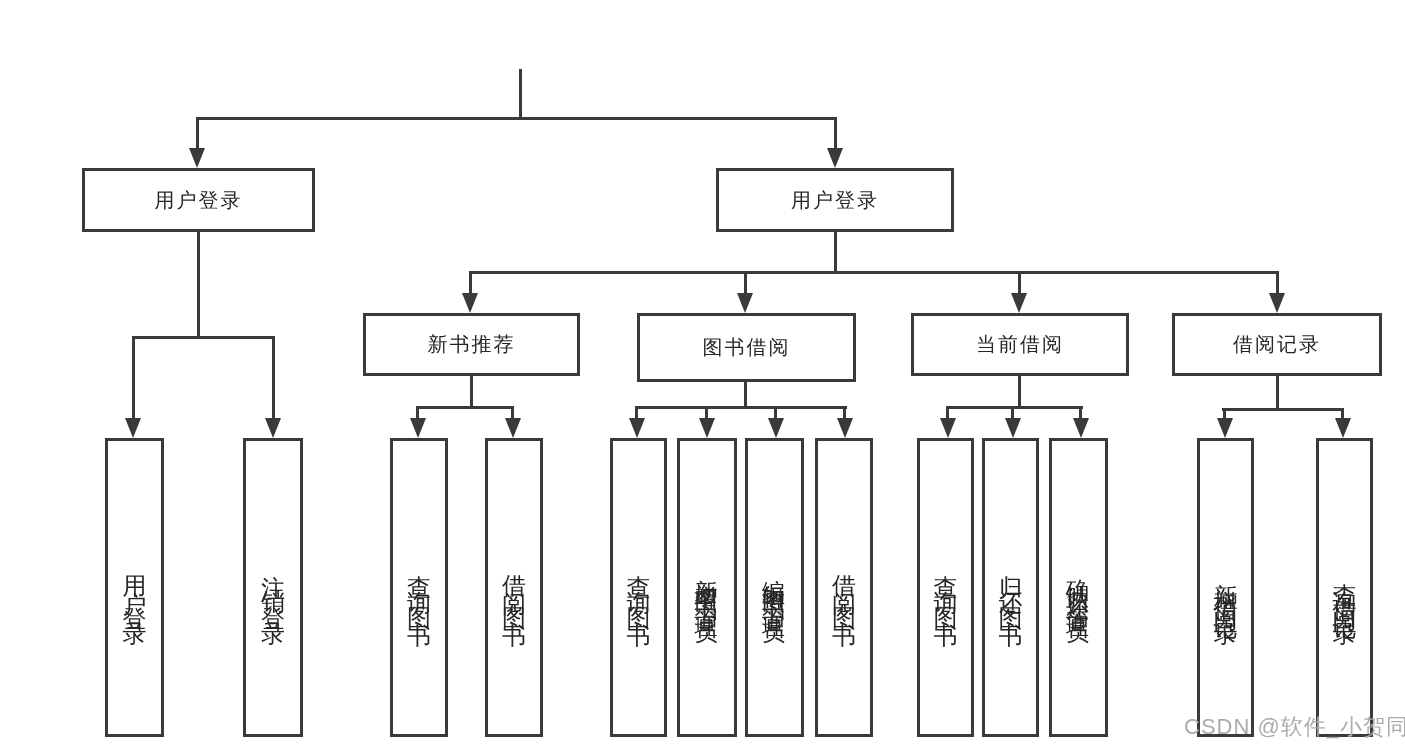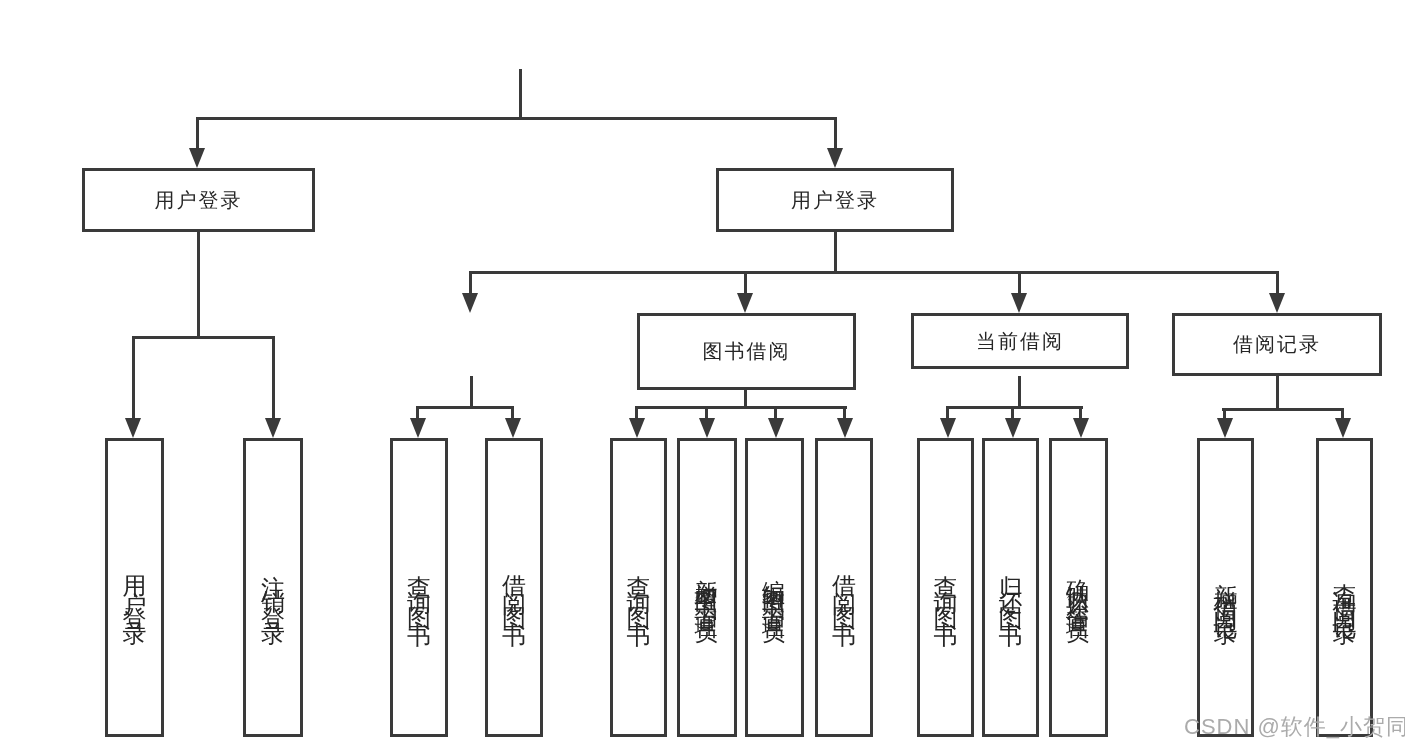--- a/index.html
+++ b/index.html
@@ -66,24 +66,25 @@
 </head>
 <body>
 
 <div class="canvas">
 
 
   <div class="box" style="left:82px;top:168px;width:233px;height:64px">用户登录</div>
 
   <div class="box" style="left:716px;top:168px;width:238px;height:64px">用户登录</div>
 
+  <div class="box" style="left:363px;top:313px;width:217px;height:63px">新书推荐</div>
 
-  <div class="box" style="left:637px;top:313px;width:219px;height:77px">图书借阅</div>
+  <div class="box" style="left:637px;top:313px;width:219px;height:69px">图书借阅</div>
 
-  <div class="box" style="left:911px;top:313px;width:218px;height:56px">当前借阅</div>
+  <div class="box" style="left:911px;top:313px;width:218px;height:63px">当前借阅</div>
 
   <div class="box" style="left:1172px;top:313px;width:210px;height:63px">借阅记录</div>
 
   <div class="box vbox" style="left:105px;width:59px">用户登录</div>
 
   <div class="box vbox" style="left:243px;width:60px">注销登录</div>
 
   <div class="box vbox" style="left:390px;width:58px">查询图书</div>
 
   <div class="box vbox" style="left:485px;width:58px">借阅图书</div>

